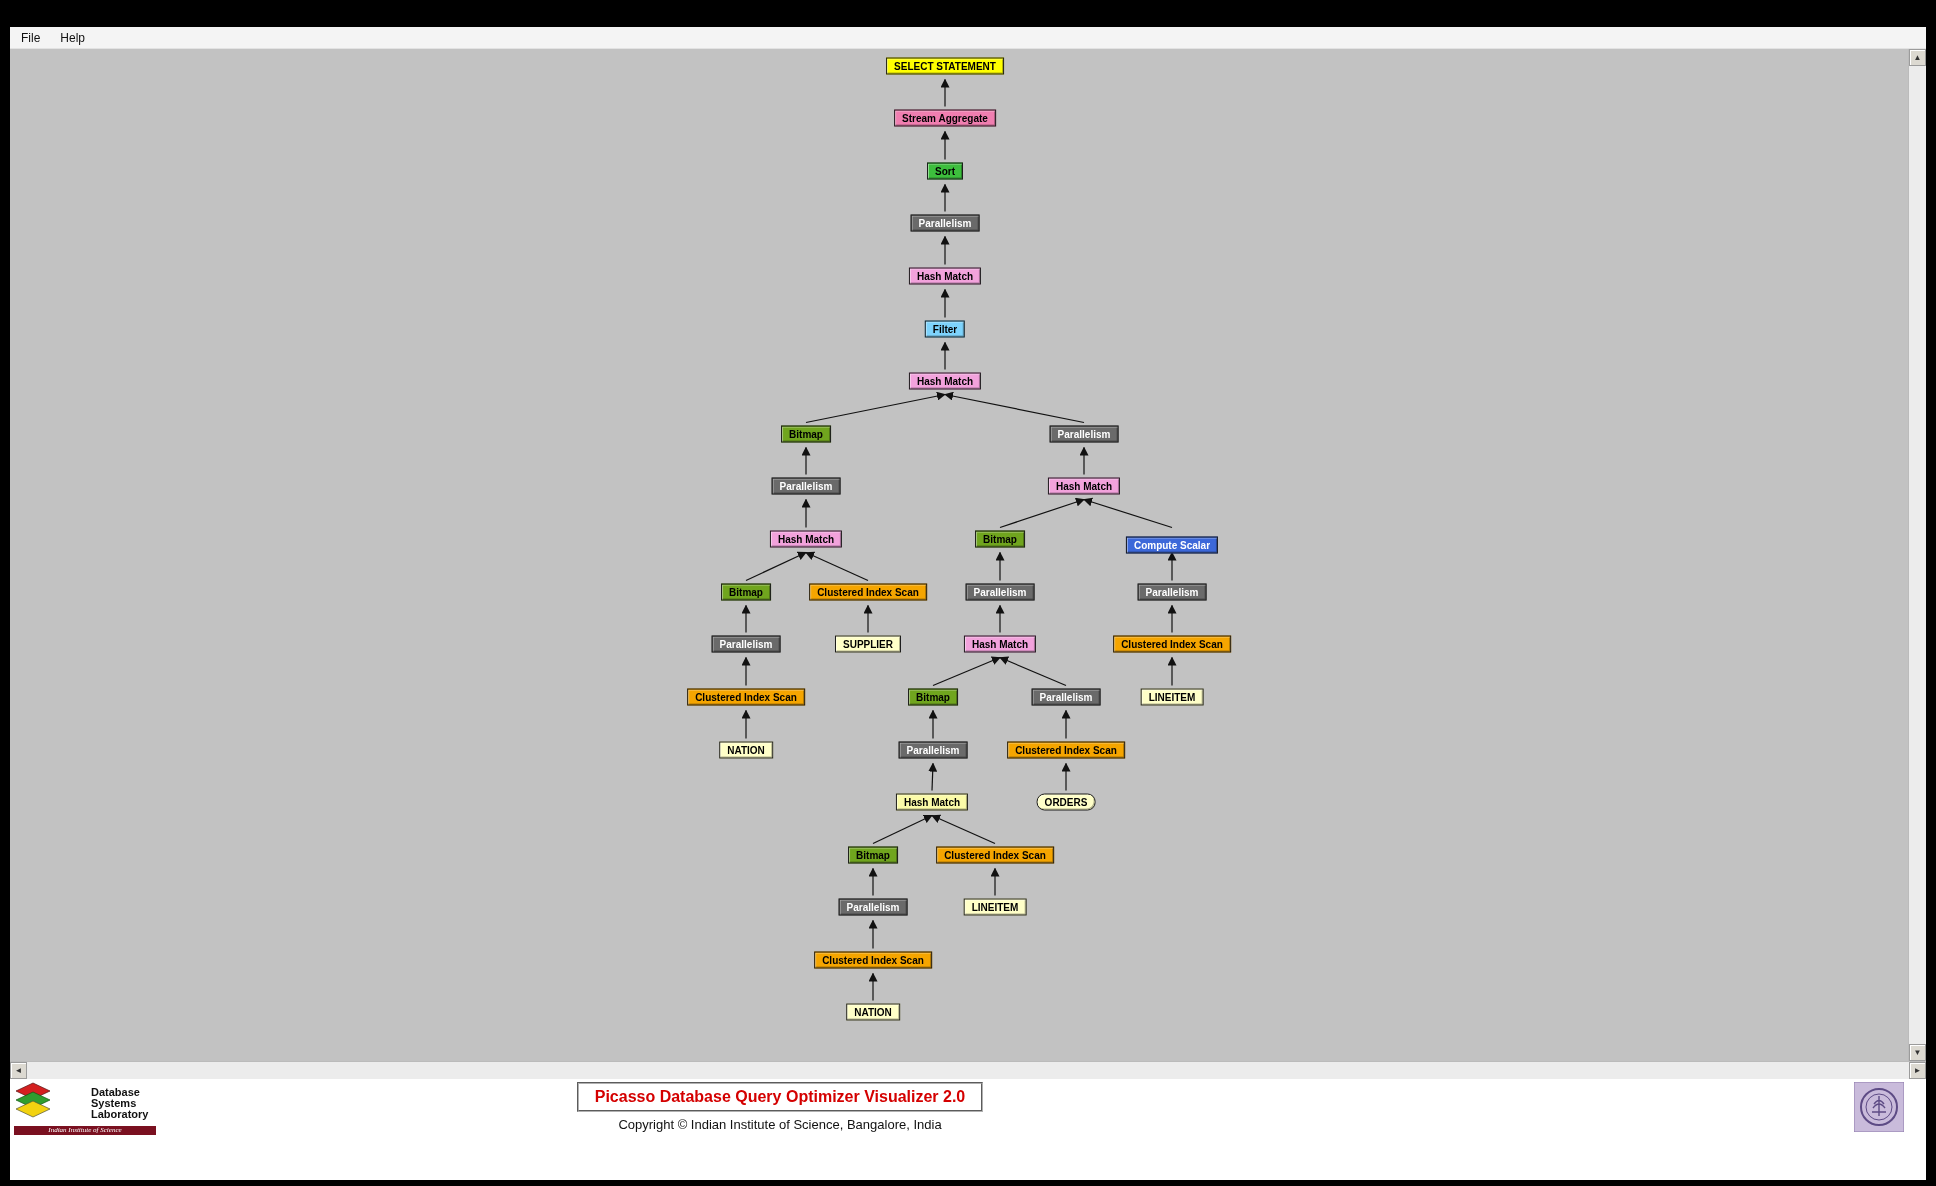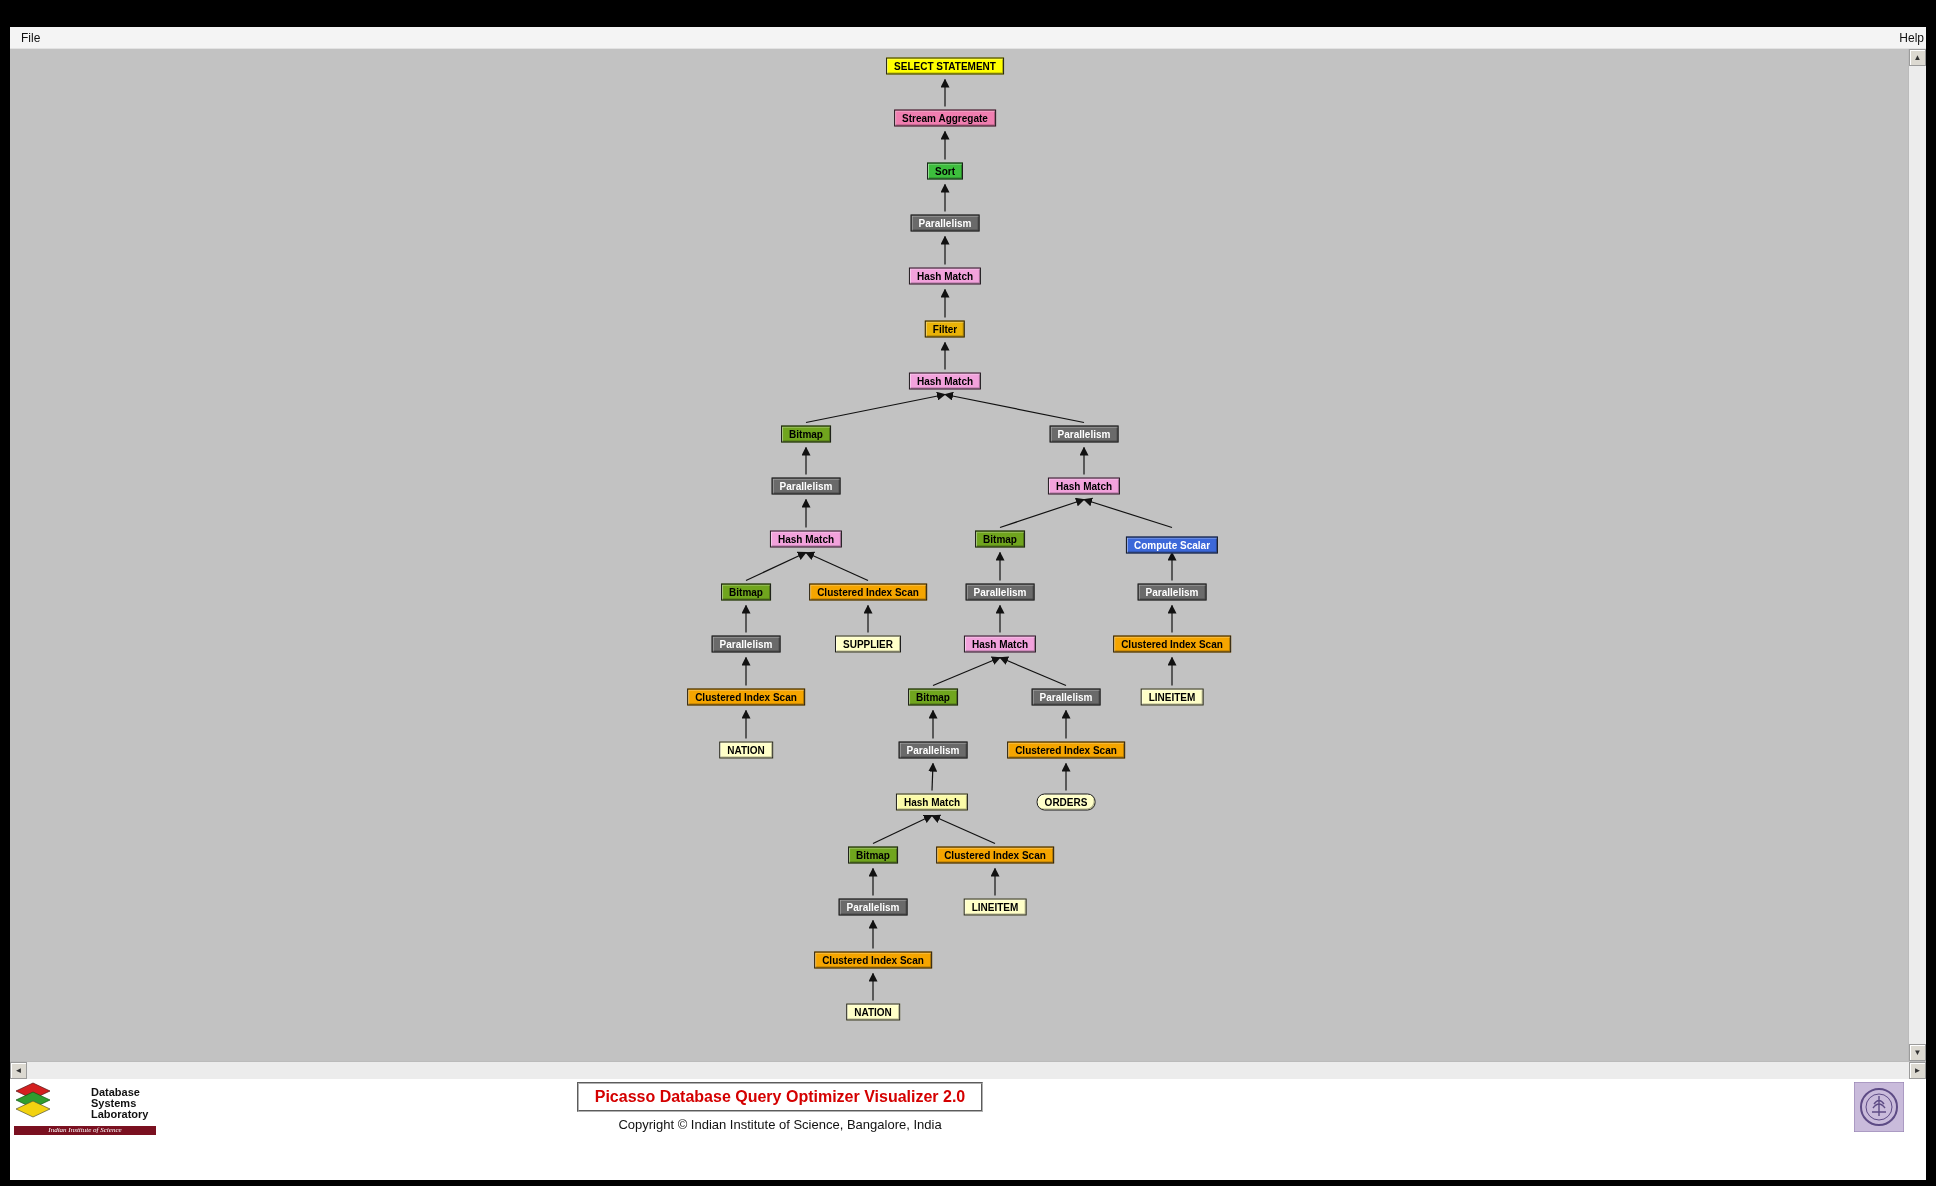--- a/index.html
+++ b/index.html
@@ -3,21 +3,21 @@
 <meta charset="utf-8">
 <style>
   html,body{margin:0;padding:0;background:#000;}
   .screen{position:relative;width:1936px;height:1186px;background:#000;overflow:hidden;
           font-family:"Liberation Sans",sans-serif;}
   .window{position:absolute;left:10px;top:27px;width:1916px;height:1153px;background:#fff;
           display:flex;flex-direction:column;}
 
   
   .menubar{height:22px;background:#f4f4f4;display:flex;align-items:center;gap:16px;
-           padding-left:9px;font-size:12px;color:#111;border-bottom:1px solid #e2e2e2;box-sizing:border-box;justify-content:space-between;}
+           padding-left:9px;font-size:12px;color:#111;border-bottom:1px solid #e2e2e2;box-sizing:border-box;}
   .menu-item{cursor:default;padding:2px 2px;}
 
   
   .toolbar{height:44px;display:flex;align-items:center;justify-content:center;gap:0;}
   .plan-marker{width:11px;height:15px;display:inline-block;margin-right:9px;}
   .plan-label{font-size:15px;color:#000;margin-right:32px;}
   .btn{font-family:"Liberation Sans",sans-serif;font-size:12px;color:#111;padding:3px 14px;
        background:linear-gradient(#f7f7f7,#dedede);border:1px solid #707070;border-radius:2px;}
   .btn-zoom-in{border:1px solid #2a93c9;box-shadow:0 0 2px 1px #6cc5e8;margin-right:14px;}
 
@@ -110,21 +110,21 @@
             <line x1="1056" y1="741.5" x2="1056" y2="714.5" marker-end="url(#arrow)"></line>
             <line x1="1162" y1="531.5" x2="1162" y2="503.5" marker-end="url(#arrow)"></line>
             <line x1="1162" y1="583.5" x2="1162" y2="556.5" marker-end="url(#arrow)"></line>
             <line x1="1162" y1="636.5" x2="1162" y2="608.5" marker-end="url(#arrow)"></line>
           </svg>
       <div class="pnode" style="background: rgb(255, 255, 0); color: rgb(0, 0, 0); left: 935px; top: 17px;">SELECT STATEMENT</div>
           <div class="pnode" style="background: rgb(240, 126, 176); color: rgb(0, 0, 0); left: 935px; top: 69px;">Stream Aggregate</div>
           <div class="pnode" style="background: rgb(61, 190, 61); color: rgb(0, 0, 0); left: 935px; top: 122px;">Sort</div>
           <div class="pnode" style="background: rgb(106, 106, 106); color: rgb(255, 255, 255); left: 935px; top: 174px;">Parallelism</div>
           <div class="pnode" style="background: rgb(242, 162, 220); color: rgb(0, 0, 0); left: 935px; top: 227px;">Hash Match</div>
-          <div class="pnode" style="background: #eab308; color: rgb(0, 0, 0); left: 935px; top: 280px;">Filter</div>
+          <div class="pnode" style="background: #7dd3fc; color: rgb(0, 0, 0); left: 935px; top: 280px;">Filter</div>
           <div class="pnode" style="background: rgb(242, 162, 220); color: rgb(0, 0, 0); left: 935px; top: 332px;">Hash Match</div>
           <div class="pnode" style="background: rgb(112, 165, 30); color: rgb(0, 0, 0); left: 796px; top: 385px;">Bitmap</div>
           <div class="pnode" style="background: rgb(106, 106, 106); color: rgb(255, 255, 255); left: 1074px; top: 385px;">Parallelism</div>
           <div class="pnode" style="background: rgb(106, 106, 106); color: rgb(255, 255, 255); left: 796px; top: 437px;">Parallelism</div>
           <div class="pnode" style="background: rgb(242, 162, 220); color: rgb(0, 0, 0); left: 1074px; top: 437px;">Hash Match</div>
           <div class="pnode" style="background: rgb(242, 162, 220); color: rgb(0, 0, 0); left: 796px; top: 490px;">Hash Match</div>
           <div class="pnode" style="background: rgb(112, 165, 30); color: rgb(0, 0, 0); left: 990px; top: 490px;">Bitmap</div>
           <div class="pnode" style="background: rgb(60, 104, 217); color: rgb(255, 255, 255); left: 1162px; top: 496px;">Compute Scalar</div>
           <div class="pnode" style="background: rgb(112, 165, 30); color: rgb(0, 0, 0); left: 736px; top: 543px;">Bitmap</div>
           <div class="pnode" style="background: rgb(245, 165, 0); color: rgb(0, 0, 0); left: 858px; top: 543px;">Clustered Index Scan</div>

